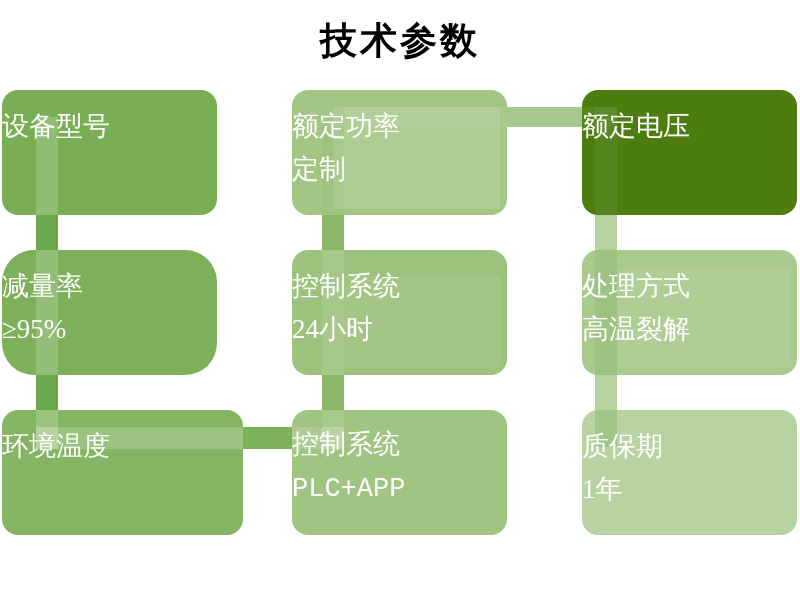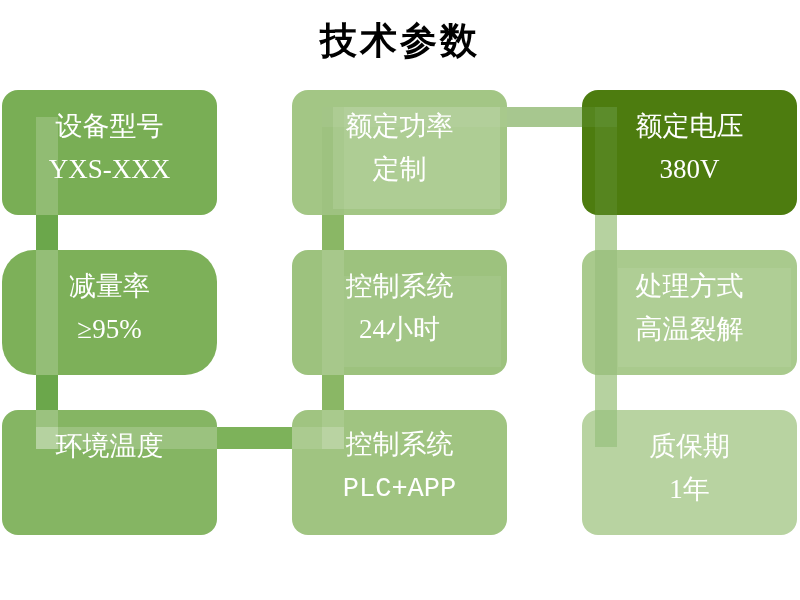--- a/index.html
+++ b/index.html
@@ -12,21 +12,21 @@
   .seg{position:absolute;z-index:1;}
   #seg-v1{left:36px;top:117px;width:22px;height:332px;}
   #seg-h1{left:36px;top:427px;width:308px;height:22px;}
   #seg-v2{left:322px;top:107px;width:22px;height:342px;}
   #seg-h2{left:322px;top:107px;width:295px;height:20px;}
   #seg-v3{left:595px;top:107px;width:22px;height:340px;}
   
   .box{position:absolute;width:215px;height:125px;border-radius:16px;overflow:hidden;z-index:2;}
   .r0{top:90px}.r1{top:250px}.r2{top:410px}
   .c0{left:2px}.c1{left:292px}.c2{left:582px}
-  .box .label,.box .value{position:absolute;left:0;width:100%;text-align:center;
+  .box .label,.box .value{position:absolute;left:0;width:100%;text-align:left;
         color:#ffffff;font-size:27px;line-height:1;z-index:5;}
   .box .label{top:23px;}
   .box .value{top:66px;}
   
   .ov{position:absolute;z-index:3;}
   .w18{background:rgba(255,255,255,.18)} .w13{background:rgba(255,255,255,.13)}
   .w12{background:rgba(255,255,255,.12)} .w10{background:rgba(255,255,255,.10)}
   .w08{background:rgba(255,255,255,.08)} .w07{background:rgba(255,255,255,.07)}
   .w06{background:rgba(255,255,255,.06)}
   .g10{background:rgba(120,170,90,.10)} .g20{background:rgba(120,170,90,.20)}
@@ -60,36 +60,34 @@
 
   <div class="seg" id="seg-v1" style="background-color: rgb(107, 167, 75);"></div>
   <div class="seg" id="seg-h1" style="background-color: rgb(125, 178, 90);"></div>
   <div class="seg" id="seg-v2" style="background-color: rgb(138, 183, 101);"></div>
   <div class="seg" id="seg-h2" style="background-color: rgb(167, 199, 143);"></div>
   <div class="seg" id="seg-v3" style="background-color: rgb(182, 210, 160);"></div>
 
   <div class="box r0 c0" style="background-color: rgb(121, 174, 85);">
     <div class="ov w18 ov-b1-v"></div>
     <div class="label">设备型号</div>
-    <div class="value">YXS-XXX</div>
   </div>
 
   <div class="box r0 c1" style="background-color: rgb(163, 198, 133);">
     <div class="ov w13 ov-b2-in"></div>
     <div class="ov g10 ov-b2-v"></div>
     <div class="ov w06 ov-b2-h"></div>
     <div class="label">额定功率</div>
     <div class="value">定制</div>
   </div>
 
   <div class="box r0 c2" style="background-color: #4d7c0f;">
     <div class="ov g20 ov-b3-h"></div>
     <div class="ov g22 ov-b3-v"></div>
     <div class="label">额定电压</div>
-    <div class="value">380V</div>
   </div>
 
   <div class="box r1 c0" style="background-color: rgb(125, 176, 89); border-radius: 32px;">
     <div class="ov w18 ov-b4-v"></div>
     <div class="label">减量率</div>
     <div class="value">≥95%</div>
   </div>
 
   <div class="box r1 c1" style="background-color: rgb(157, 194, 126);">
     <div class="ov w07 ov-b5-in"></div>
@@ -98,21 +96,21 @@
     <div class="value">24小时</div>
   </div>
 
   <div class="box r1 c2" style="background-color: rgb(169, 202, 141);">
     <div class="ov w08 ov-b6-in"></div>
     <div class="ov g22 ov-b6-v"></div>
     <div class="label">处理方式</div>
     <div class="value">高温裂解</div>
   </div>
 
-  <div class="box r2 c0" style="background-color: rgb(133, 181, 99);">
+  <div class="box r2 c0" style="background-color: rgb(133, 181, 99); padding-left: 26px;">
     <div class="ov w18 ov-b7-v"></div>
     <div class="ov w18 ov-b7-h"></div>
     <div class="ov w10 ov-b7-t"></div>
     <div class="label">环境温度</div>
   </div>
 
   <div class="box r2 c1" style="background-color: rgb(160, 196, 129); font-family: Liberation Mono, monospace;">
     <div class="ov w12 ov-b8-h"></div>
     <div class="ov w10 ov-b8-v"></div>
     <div class="ov w08 ov-b8-t"></div>

